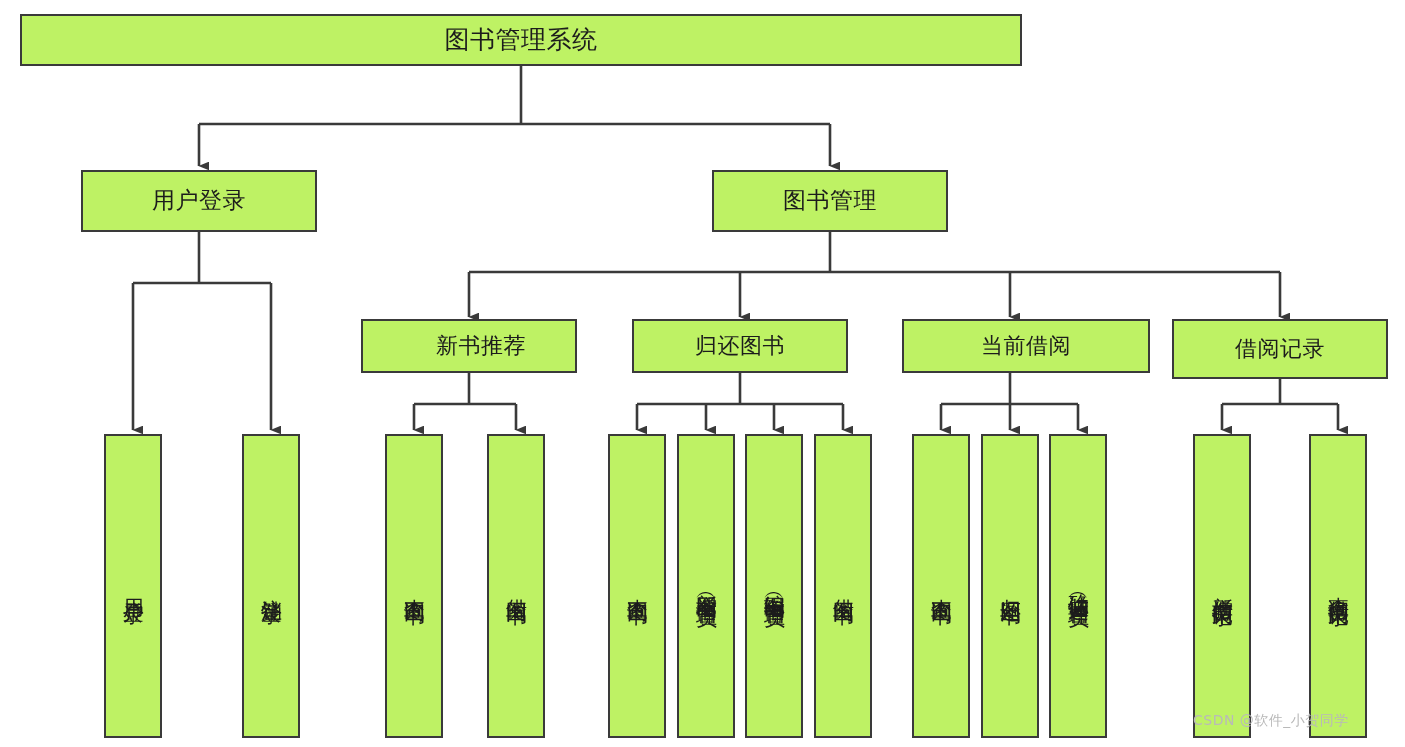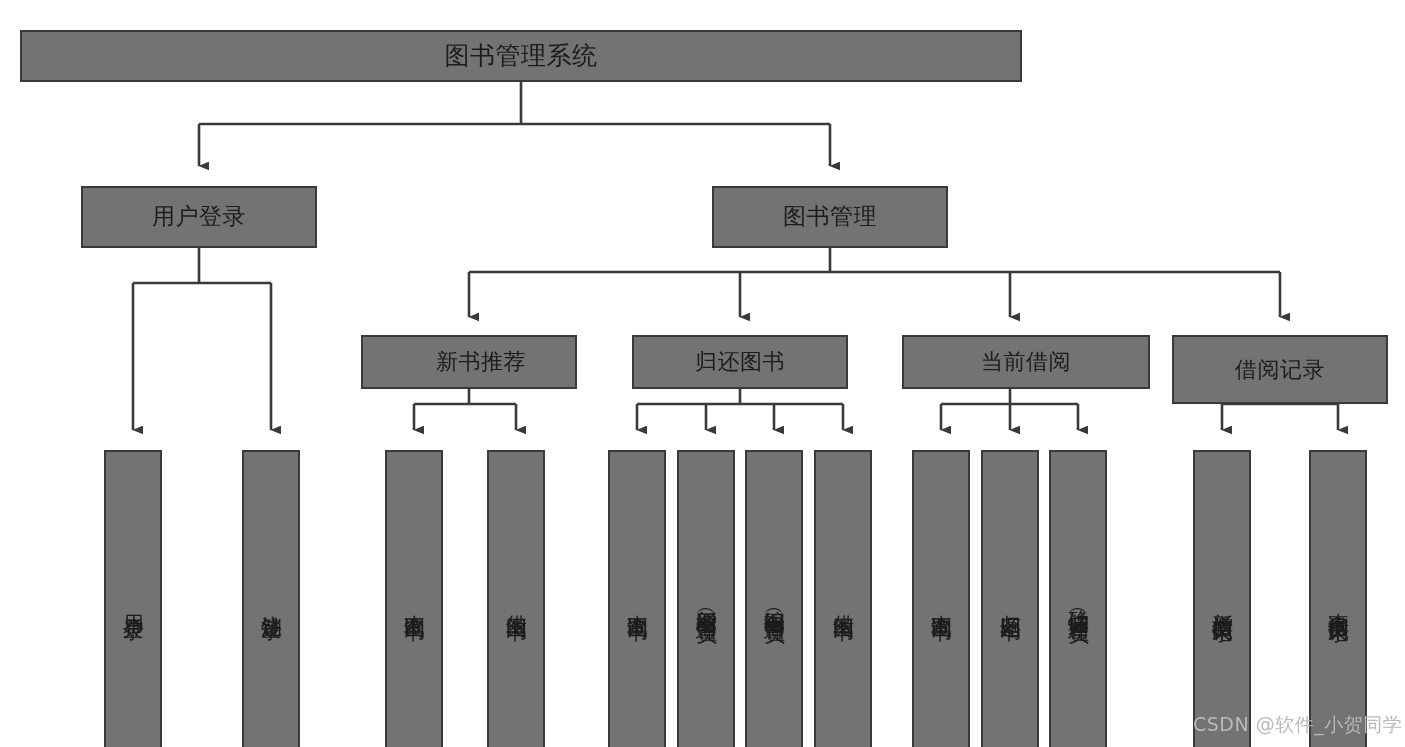--- a/index.html
+++ b/index.html
@@ -23,26 +23,25 @@
     left: 0;
     top: 0;
     width: 1405px;
     height: 747px;
     pointer-events: none;
   }
   .node {
     position: absolute;
     box-sizing: border-box;
     border: 2.5px solid #3a3a3a;
-    background: #737373;
+    background: #bef264;
     display: flex;
     align-items: center;
     justify-content: center;
     color: #1c1c1c;
-    margin-top: 16px;
   }
   .node-label {
     display: block;
     text-align: center;
     line-height: 1.18;
     letter-spacing: 0.5px;
   }
   
   .node.level-root {
     font-size: 25px;
@@ -64,21 +63,21 @@
   }
   .node.level-leaf .node-label {
     writing-mode: vertical-rl;
     text-orientation: upright;
     line-height: 1.0;
     letter-spacing: 2px;
     white-space: nowrap;
   }
   .watermark {
     position: absolute;
-    font-size: 19px;
+    font-size: 14px;
     color: #b9b9b9;
     white-space: nowrap;
     letter-spacing: 0.5px;
     user-select: none;
   }
 </style>
 </head>
 <body>
 
 <div id="diagram-root">
@@ -150,21 +149,21 @@
   </div>
 
   <div class="node level-two" style="left:632px; top:319px; width:216px; height:54px;">
     <span class="node-label">归还图书</span>
   </div>
 
   <div class="node level-two" style="left:902px; top:319px; width:248px; height:54px;">
     <span class="node-label">当前借阅</span>
   </div>
 
-  <div class="node level-two" style="left:1172px; top:319px; width:216px; height:69px;font-family:Liberation Serif, serif;">
+  <div class="node level-two" style="left:1172px; top:319px; width:216px; height:60px;font-family:Liberation Serif, serif;">
     <span class="node-label">借阅记录</span>
   </div>
 
   <div class="node level-leaf" style="left:104px; top:434px; width:58px; height:304px;">
     <span class="node-label">用户登录</span>
   </div>
 
   <div class="node level-leaf" style="left:242px; top:434px; width:58px; height:304px;">
     <span class="node-label">注销登录</span>
   </div>

